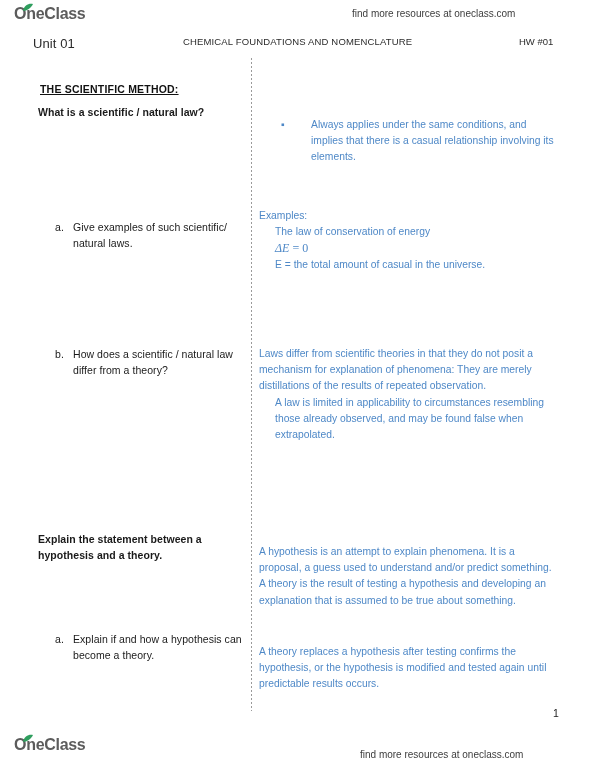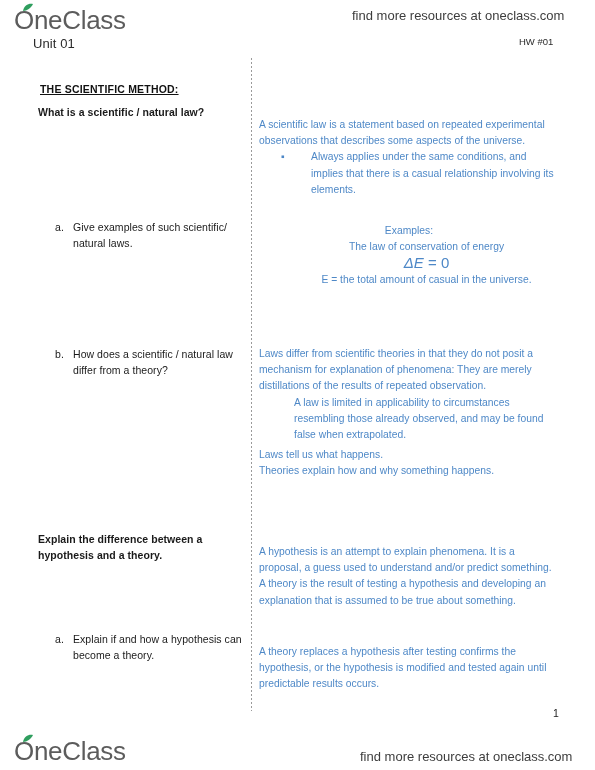--- a/index.html
+++ b/index.html
@@ -16,45 +16,45 @@
     width: 595px;
     height: 770px;
     background: #ffffff;
     overflow: hidden;
   }
 
   
   .brand {
     position: absolute;
     font-family: "Liberation Sans", sans-serif;
-    font-size: 26px;
+    font-size: 16px;
     letter-spacing: -0.3px;
     color: #5c5c5c;
-    font-weight: 400;
+    font-weight: 700;
     white-space: nowrap;
   }
   .brand .o-wrap {
     position: relative;
     display: inline-block;
   }
   .brand .leaf {
     position: absolute;
     top: -2px;
     left: 7px;
     width: 0;
     height: 0;
   }
   .brand .leaf svg { display: block; }
 
   .header-brand { top: 5px; left: 14px; }
   .footer-brand { top: 736px; left: 14px; }
 
   .resources-note {
     position: absolute;
-    font-size: 13px;
+    font-size: 10px;
     color: #3d3d3d;
     white-space: nowrap;
   }
   .header-note { top: 8px; left: 352px; }
   .footer-note { top: 749px; left: 360px; }
 
   .unit-label {
     position: absolute;
     top: 36px;
     left: 33px;
@@ -121,36 +121,36 @@
   
   .ans {
     position: absolute;
     left: 259px;
     width: 300px;
     font-size: 10.3px;
     line-height: 16.2px;
     color: #4e88c7;
     letter-spacing: 0.02px;
   }
-  .ans .indent1 { display: block; margin-left: 35px; }
+  .ans .indent1 { display: block; margin-left: 16px; }
   .ans .bullet-row {
     display: block;
     margin-left: 22px;
     position: relative;
     padding-left: 30px;
   }
   .ans .bullet-row .dot {
     position: absolute;
     left: 0;
     top: 0;
   }
   .math {
-    font-family: Liberation Sans, sans-serif;
+    font-family: Liberation Serif, serif;
     font-style: italic;
-    font-size: 15px;
+    font-size: 12px;
   }
   .math .eq { font-style: normal; }
 
   .page-number {
     position: absolute;
     top: 707px;
     left: 553px;
     font-size: 10.5px;
     color: #1a1a1a;
   }
@@ -164,20 +164,21 @@
     <span class="o-wrap">O</span><span class="leaf">
         <svg width="14" height="10" viewBox="0 0 14 10">
           <path d="M2 8 C3 2, 8 0, 12 1 C10 5, 6 8, 2 8 Z" fill="#2f9e5e"></path>
         </svg>
       </span><span>neClass</span>
   </div>
 
   <div class="resources-note header-note">find more resources at oneclass.com</div>
 
   <div class="unit-label">Unit 01</div>
+  <div class="doc-title">CHEMICAL FOUNDATIONS AND NOMENCLATURE</div>
   <div class="hw-label">HW #01</div>
 
   <div class="divider"></div>
 
   <div class="section-heading">THE SCIENTIFIC METHOD:</div>
 
   <div class="q-text q-main" style="top:104px;">
     <span>What is a scientific / natural law?</span>
   </div>
 
@@ -185,52 +186,47 @@
     <span class="marker">a.</span>
     <span class="body">Give examples of such scientific/ natural laws.</span>
   </div>
 
   <div class="q-text q-sub" style="top:346px;">
     <span class="marker">b.</span>
     <span class="body">How does a scientific / natural law differ from a theory?</span>
   </div>
 
   <div class="q-text q-main" style="top:531px;">
-    <span>Explain the difference between a hypothesis and a theory.</span>
+    <span>Explain the statement between a hypothesis and a theory.</span>
   </div>
 
   <div class="q-text q-sub" style="top:631px;">
     <span class="marker">a.</span>
     <span class="body">Explain if and how a hypothesis can become a theory.</span>
   </div>
 
   <div class="ans" style="top:117px;">
-    <span>A scientific law is a statement based on repeated experimental observations that describes some aspects of the universe.</span>
     <span class="bullet-row">
       <span class="dot">▪</span>
       <span>Always applies under the same conditions, and implies that there is a casual relationship involving its elements.</span>
     </span>
   </div>
 
-  <div class="ans" style="top:223px;text-align:center;">
+  <div class="ans" style="top:208px;">
     <span>Examples:</span>
     <span class="indent1">The law of conservation of energy</span>
     <span class="indent1 math"><span>ΔE</span><span class="eq"> = 0</span></span>
     <span class="indent1">E = the total amount of casual in the universe.</span>
   </div>
 
   <div class="ans" style="top:346px;">
     <span>Laws differ from scientific theories in that they do not posit a mechanism for explanation of phenomena: They are merely distillations of the results of repeated observation.</span>
     <span class="indent1">A law is limited in applicability to circumstances resembling those already observed, and may be found false when extrapolated.</span>
   </div>
 
-  <div class="ans" style="top:447px;">
-    <span>Laws tell us what happens.</span>
-    <span style="display:block;">Theories explain how and why something happens.</span>
-  </div>
 
   <div class="ans" style="top:644px;">
     <span>A theory replaces a hypothesis after testing confirms the hypothesis, or the hypothesis is modified and tested again until predictable results occurs.</span>
   </div>
 
   <div class="ans" style="top:544px;">
     <span>A hypothesis is an attempt to explain phenomena. It is a proposal, a guess used to understand and/or predict something.</span>
     <span style="display:block;">A theory is the result of testing a hypothesis and developing an explanation that is assumed to be true about something.</span>
   </div>
 

